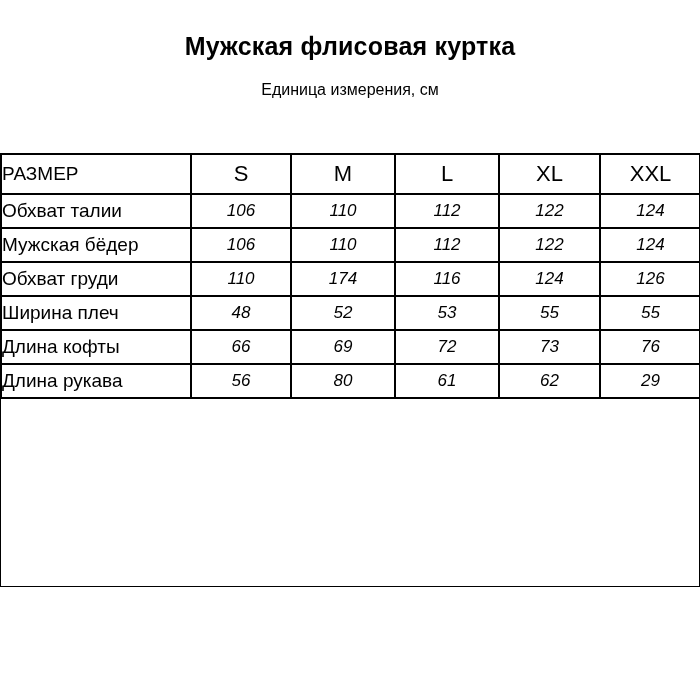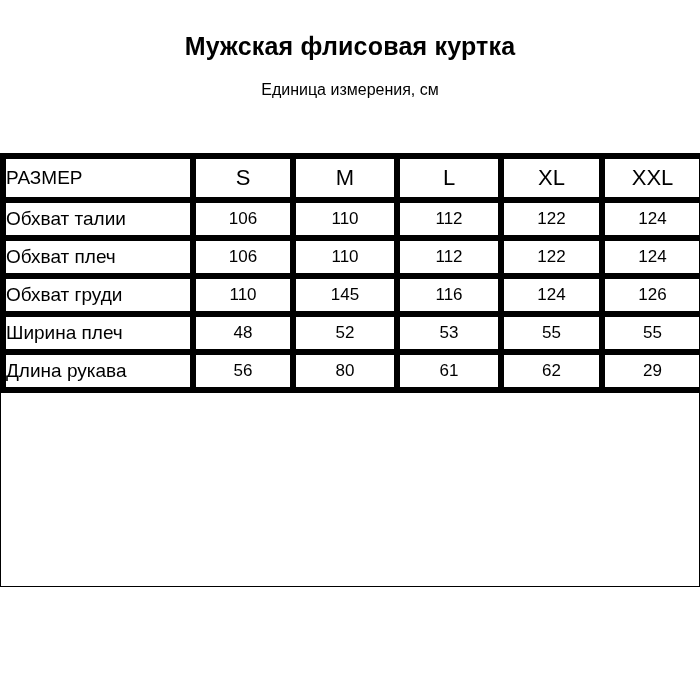--- a/index.html
+++ b/index.html
@@ -42,21 +42,21 @@
     top: 153px;
     left: 0;
     width: 700px;
   }
   table.size-table {
     width: 700px;
     border-collapse: collapse;
     table-layout: fixed;
   }
   table.size-table td, table.size-table th {
-    border: 6px solid #000000;
+    border: 2px solid #000000;
     padding: 0;
     margin: 0;
   }
   
   col.c0 { width: 190px; }
   col.c1 { width: 100px; }
   col.c2 { width: 104px; }
   col.c3 { width: 104px; }
   col.c4 { width: 101px; }
   col.c5 { width: 101px; }
@@ -77,20 +77,21 @@
   .header-row .rowlabel {
     font-size: 19px;
   }
   .sizehead {
     text-align: center;
     font-size: 22px;
   }
   .cell {
     text-align: center;
     font-size: 17px;
+    font-style: italic;
   }
   .bottom-rule {
     position: absolute;
     left: 0;
     top: 586px;
     width: 700px;
     height: 0;
     border-top: 1px solid #000000;
   }
   .side-rule-left {
@@ -141,46 +142,54 @@
         <tr class="body-row">
           <td class="rowlabel">Обхват талии</td>
           <td class="cell">106</td>
           <td class="cell">110</td>
           <td class="cell">112</td>
           <td class="cell">122</td>
           <td class="cell">124</td>
         </tr>
 
         <tr class="body-row">
-          <td class="rowlabel">Обхват плеч</td>
+          <td class="rowlabel">Мужская бёдер</td>
           <td class="cell">106</td>
           <td class="cell">110</td>
           <td class="cell">112</td>
           <td class="cell">122</td>
           <td class="cell">124</td>
         </tr>
 
         <tr class="body-row">
           <td class="rowlabel">Обхват груди</td>
           <td class="cell">110</td>
-          <td class="cell">145</td>
+          <td class="cell">174</td>
           <td class="cell">116</td>
           <td class="cell">124</td>
           <td class="cell">126</td>
         </tr>
 
         <tr class="body-row">
           <td class="rowlabel">Ширина плеч</td>
           <td class="cell">48</td>
           <td class="cell">52</td>
           <td class="cell">53</td>
           <td class="cell">55</td>
           <td class="cell">55</td>
         </tr>
 
+        <tr class="body-row">
+          <td class="rowlabel">Длина кофты</td>
+          <td class="cell">66</td>
+          <td class="cell">69</td>
+          <td class="cell">72</td>
+          <td class="cell">73</td>
+          <td class="cell">76</td>
+        </tr>
 
         <tr class="body-row">
           <td class="rowlabel">Длина рукава</td>
           <td class="cell">56</td>
           <td class="cell">80</td>
           <td class="cell">61</td>
           <td class="cell">62</td>
           <td class="cell">29</td>
         </tr>
       </tbody>

